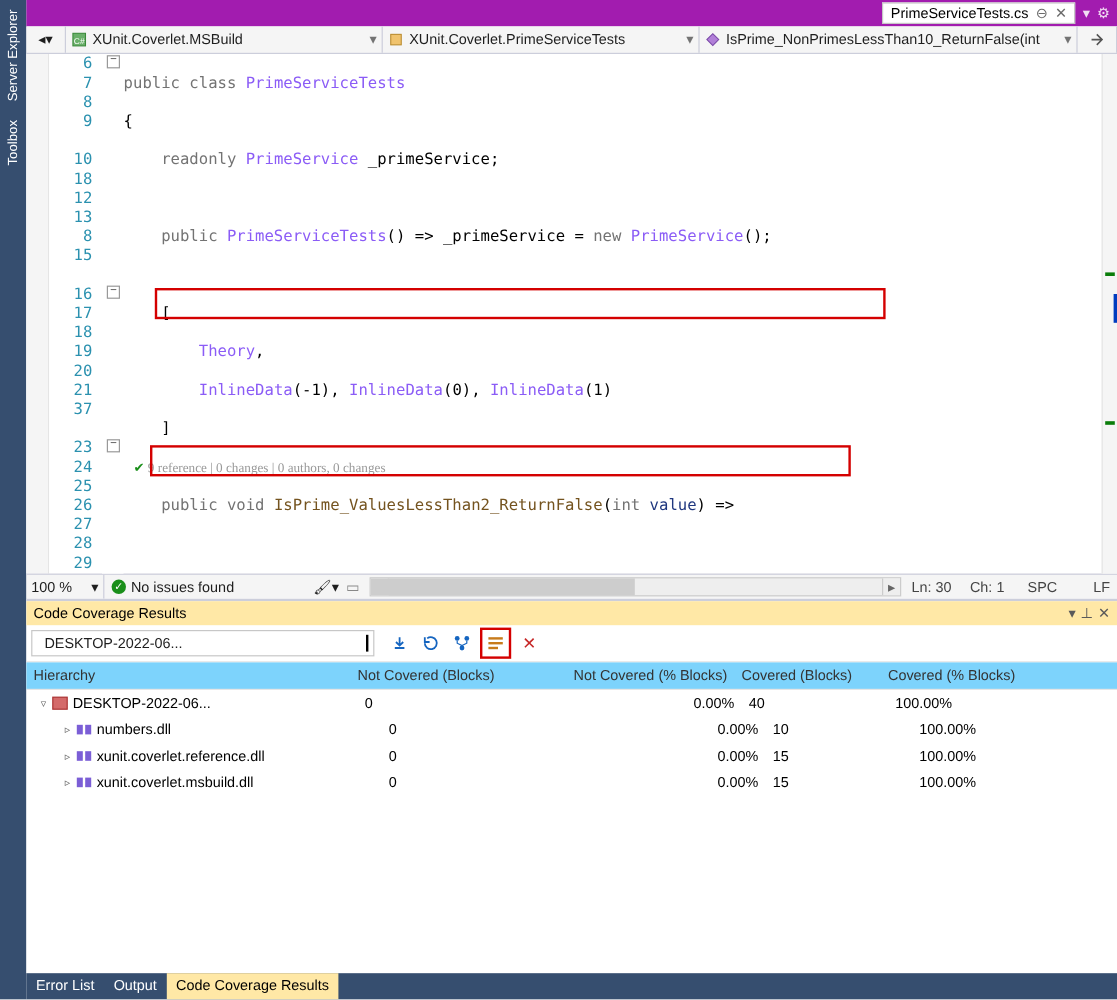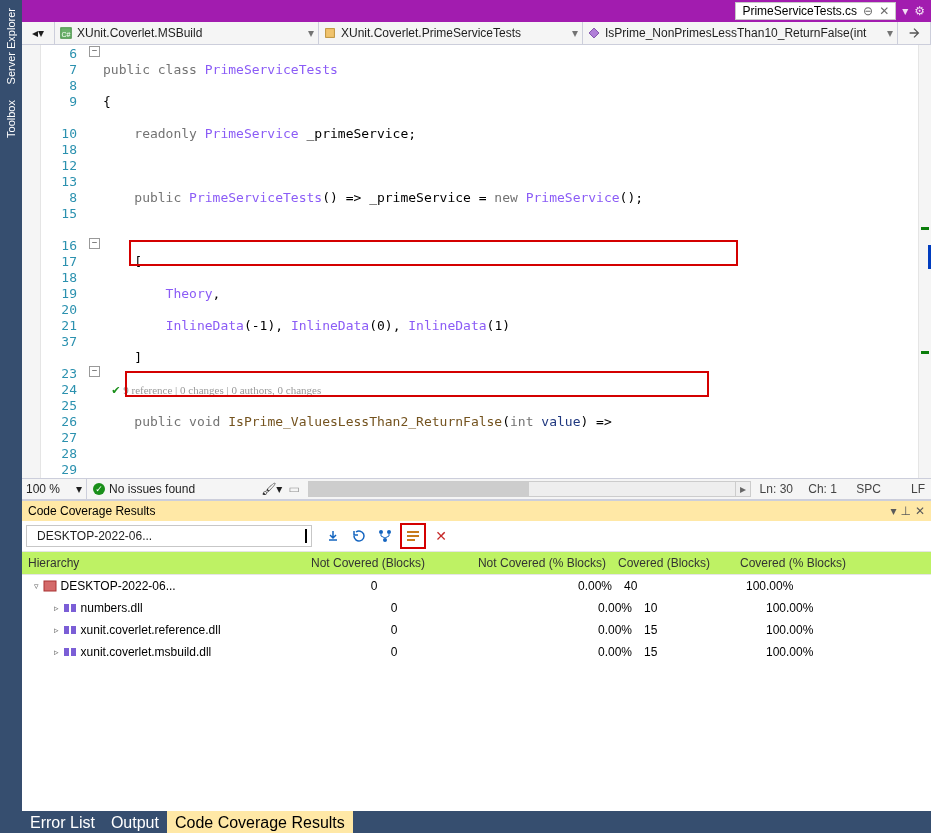--- a/index.html
+++ b/index.html
@@ -50,33 +50,33 @@
 .hscroll .arr.r{right:0;border-left:1px solid #ccc}
 .cov-panel{border-top:2px solid #cccedb;display:flex;flex-direction:column;height:310px;background:#fff}
 .cov-title{background:#FFE8A6;padding:3px 6px;display:flex;align-items:center;color:#000}
 .cov-title .wx{margin-left:auto;display:flex;gap:4px;align-items:center;color:#5a5a5a}
 .cov-tools{display:flex;align-items:center;height:26px;gap:4px;padding:2px 4px;border-bottom:1px solid #e5e5e5}
 .cov-combo{border:1px solid #c7c7c7;height:20px;width:270px;display:flex;align-items:center;padding:0 4px 0 10px}
 .cov-combo .caret{width:2px;height:14px;background:#000;margin-left:auto}
 .btnset{display:flex;gap:4px;margin-left:6px;align-items:center}
 .tbtn{width:22px;height:22px;display:flex;align-items:center;justify-content:center}
 .tbtn.hl{border:2px solid #d40000}
-.cov-head{display:flex;border-bottom:1px solid #e5e5e5;background:#bef264;color:#333}
+.cov-head{display:flex;border-bottom:1px solid #e5e5e5;background:#7dd3fc;color:#333}
 .cov-head>div,.cov-row>div{padding:4px 6px}
 .c1{flex:0 0 258px;display:flex;align-items:center;gap:4px}
-.c2{flex:0 0 140px;text-align:center}
+.c2{flex:0 0 140px;text-align:left}
 .c3{flex:0 0 156px;text-align:right}
 .c4{flex:0 0 110px;text-align:left}
 .c5{flex:1;text-align:left}
 .cov-body{flex:1;overflow:auto}
 .cov-row{display:flex;color:#000}
 .cov-row .tri{color:#666;font-size:9px}
 .cov-row .ico{width:14px;height:12px;flex:0 0 14px}
 .bottom-tabs{display:flex;background:#364E6F;height:22px}
-.bottom-tabs .bt{padding:3px 8px;color:#fff;font-size:16px;cursor:pointer}
+.bottom-tabs .bt{padding:3px 8px;color:#fff;font-size:12px;cursor:pointer}
 .bottom-tabs .bt.active{background:#FFE8A6;color:#000}
 svg{display:block}
 </style>
 </head>
 <body>
 
 <div class="vs-root">
   <div class="side-tabs">
     <div class="side-tab">Server Explorer</div>
     <div class="side-tab">Toolbox</div>

